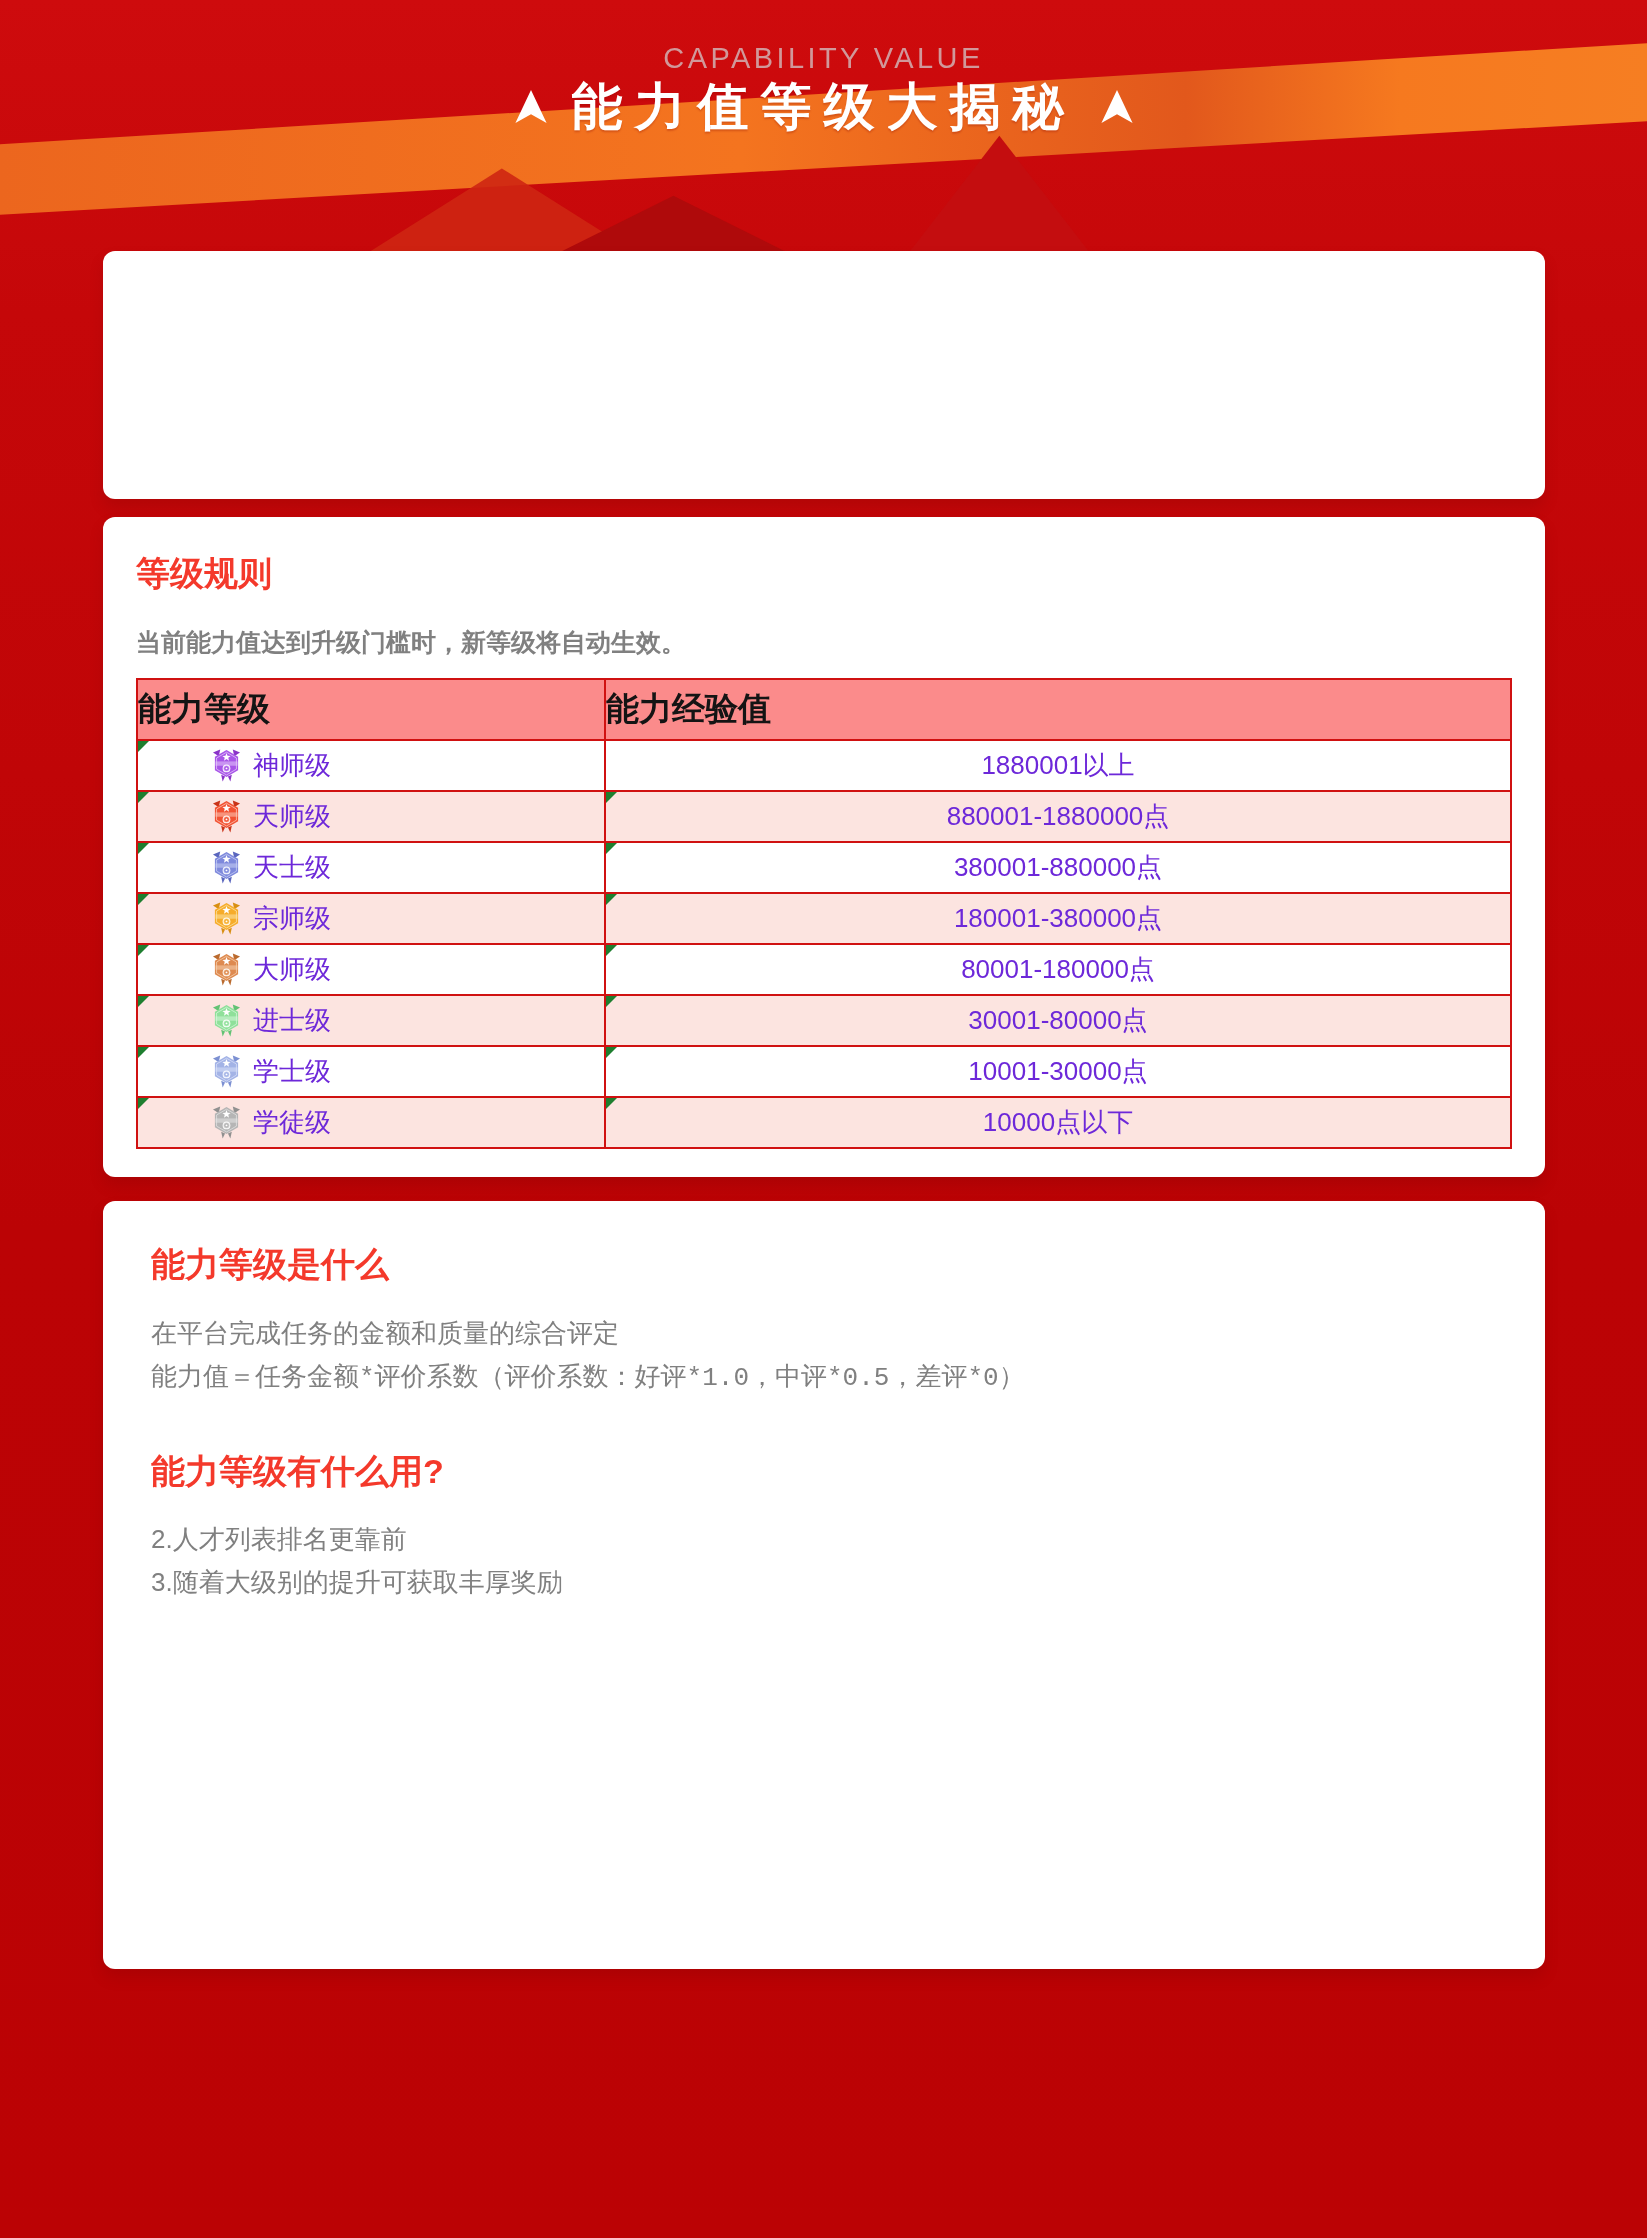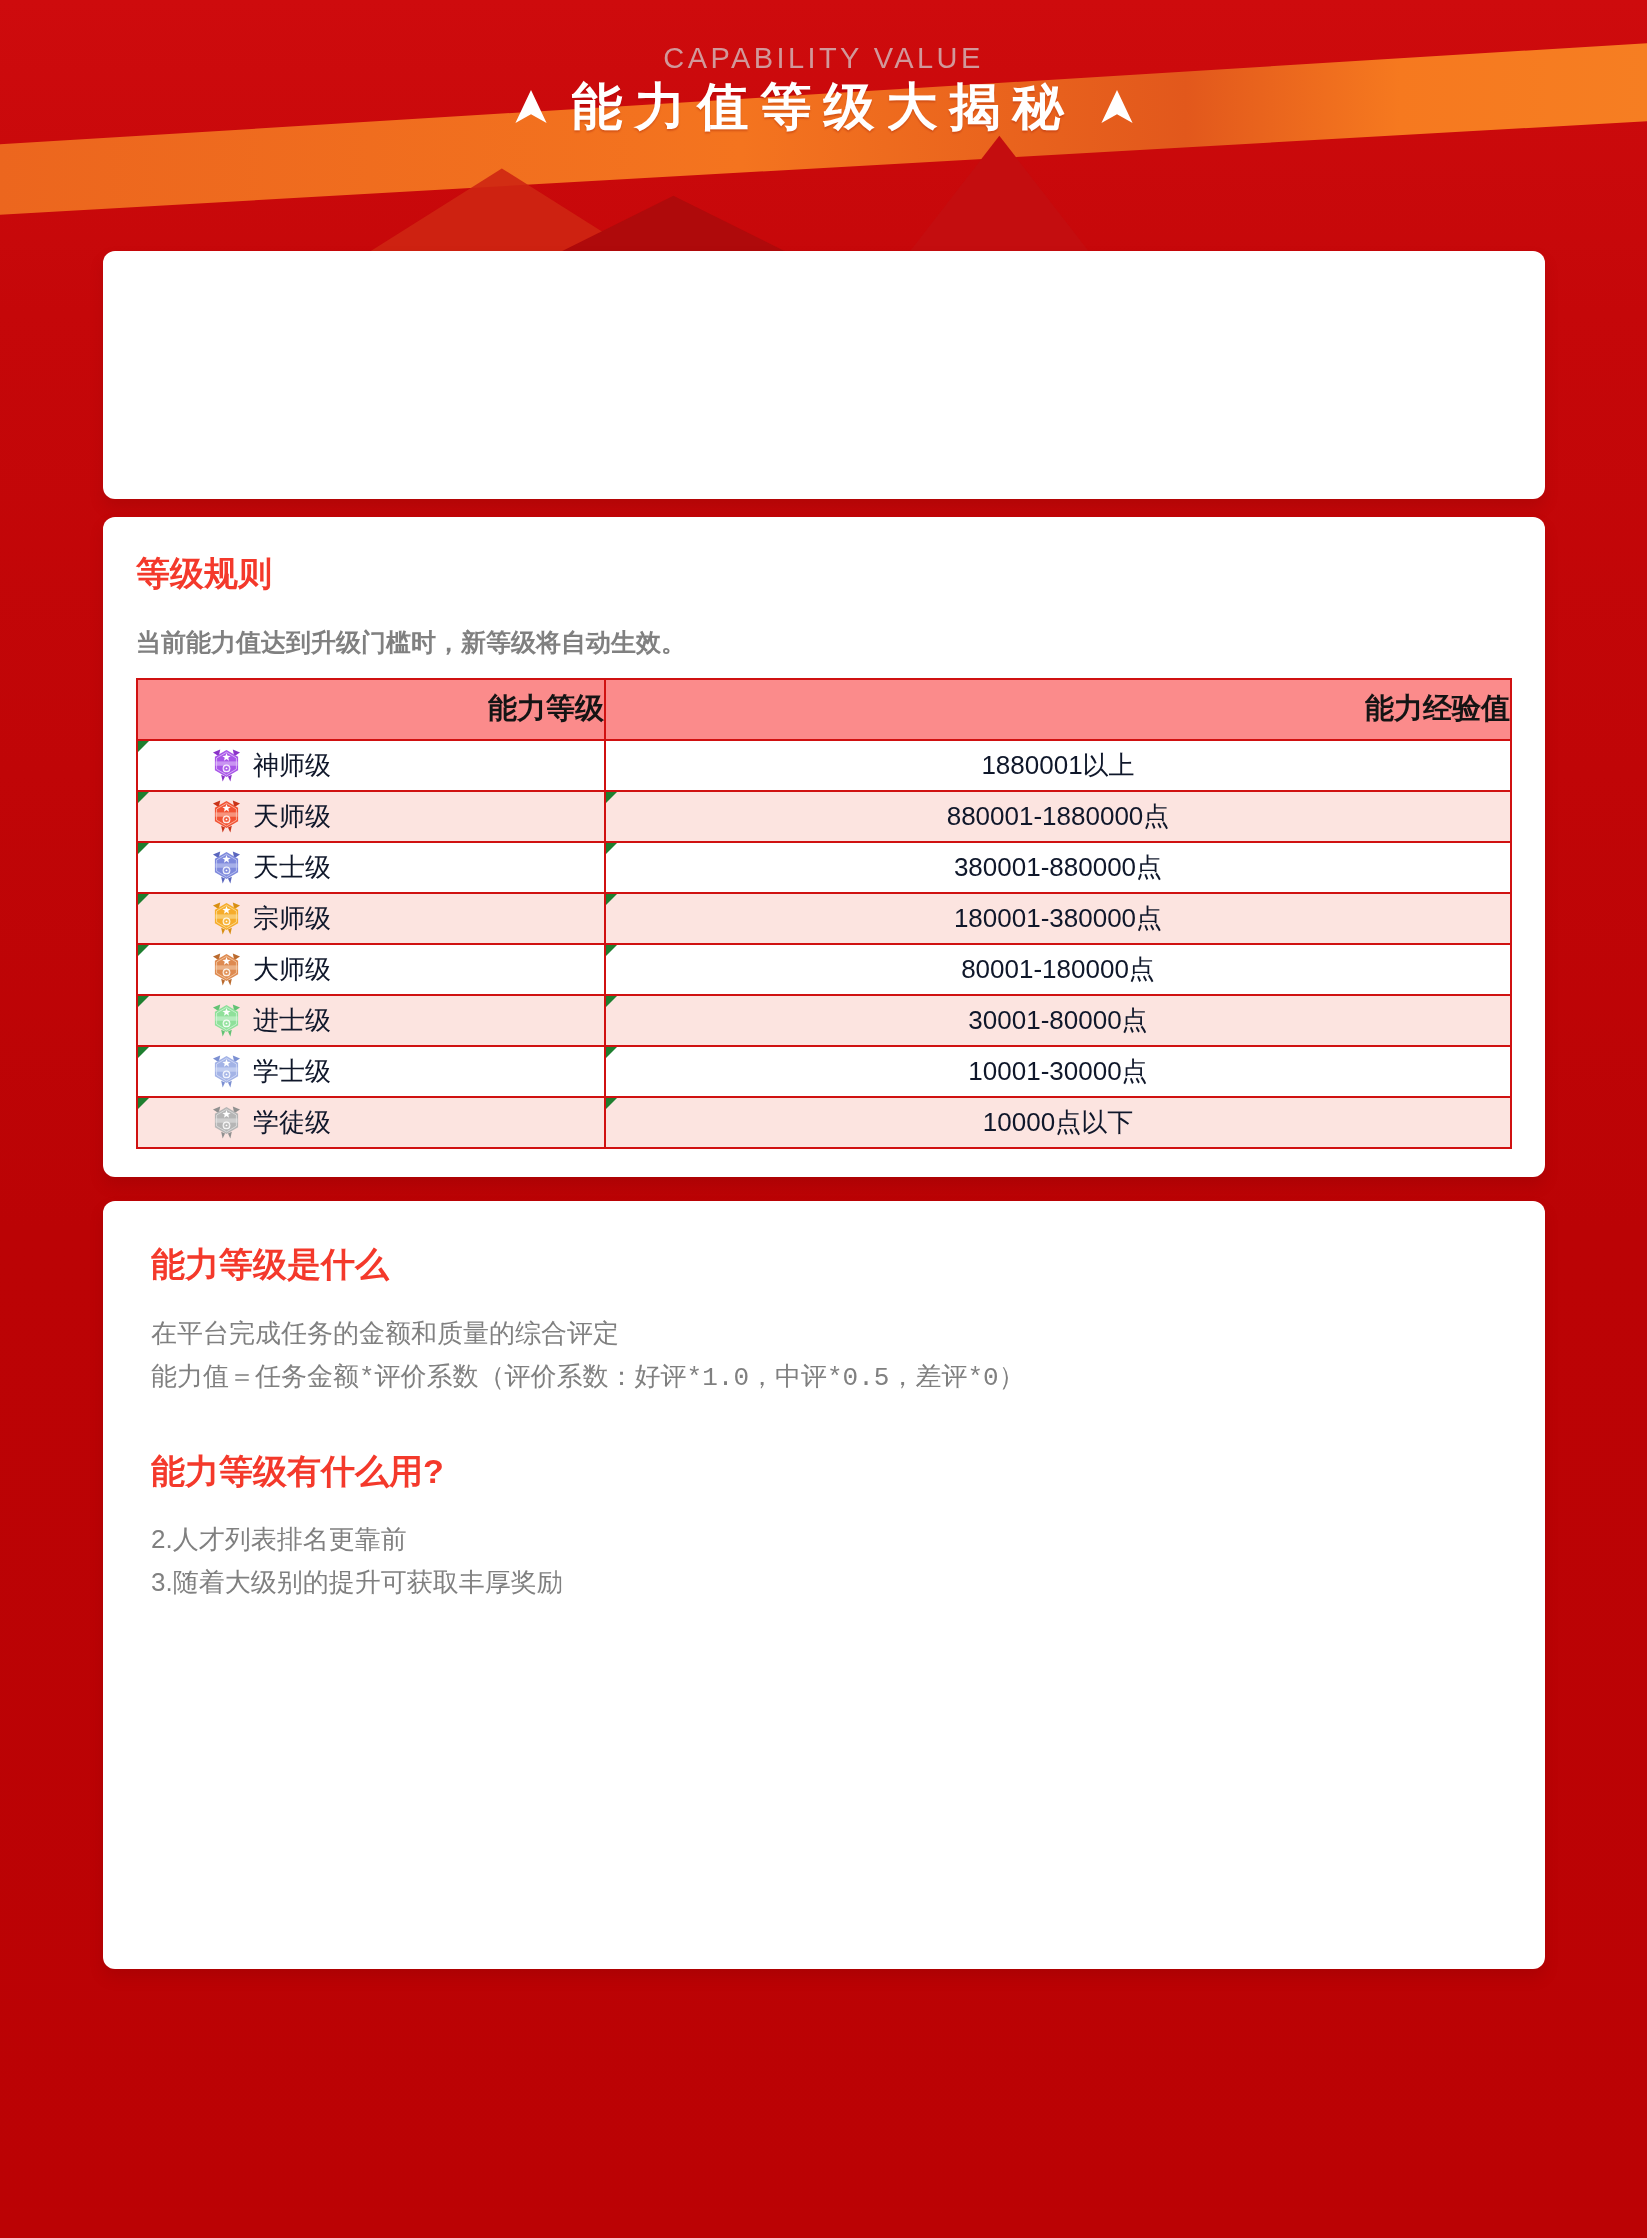--- a/index.html
+++ b/index.html
@@ -49,23 +49,23 @@
 
   
   .lv-table{
     margin-top:19px; width:1376px; border-collapse:collapse; table-layout:fixed;
   }
   .lv-table th, .lv-table td{
     border:2.6px solid var(--table-border,#D01111); position:relative;
   }
   .lv-table th{
     height:61px; background:var(--table-header-bg,#FB8B8B);
-    font-size:29px; font-weight:800; color:#141414; text-align:right;
-  }
-  .lv-table td{ height:51px; font-size:26px; color:#0f172a; background:#FFFFFF; }
+    font-size:33px; font-weight:800; color:#141414; text-align:left;
+  }
+  .lv-table td{ height:51px; font-size:26px; color:#6d28d9; background:#FFFFFF; }
   .lv-table tbody tr:nth-child(even) td{ background:var(--row-alt-pink,#FCE4E0); }
   .lv-table td.range-cell{ text-align:center; }
   .lv-table tbody td::before{
     content:""; position:absolute; top:0; left:0;
     border-top:11px solid var(--marker-green,#1E7E2F);
     border-right:11px solid transparent;
   }
   .lv-table tbody tr:first-child td.range-cell::before{ display:none; }
   .level-wrap{ display:flex; align-items:center; gap:12px; padding-left:74px; }
   .badge{ width:29px; height:33px; flex:0 0 auto; display:block; }

